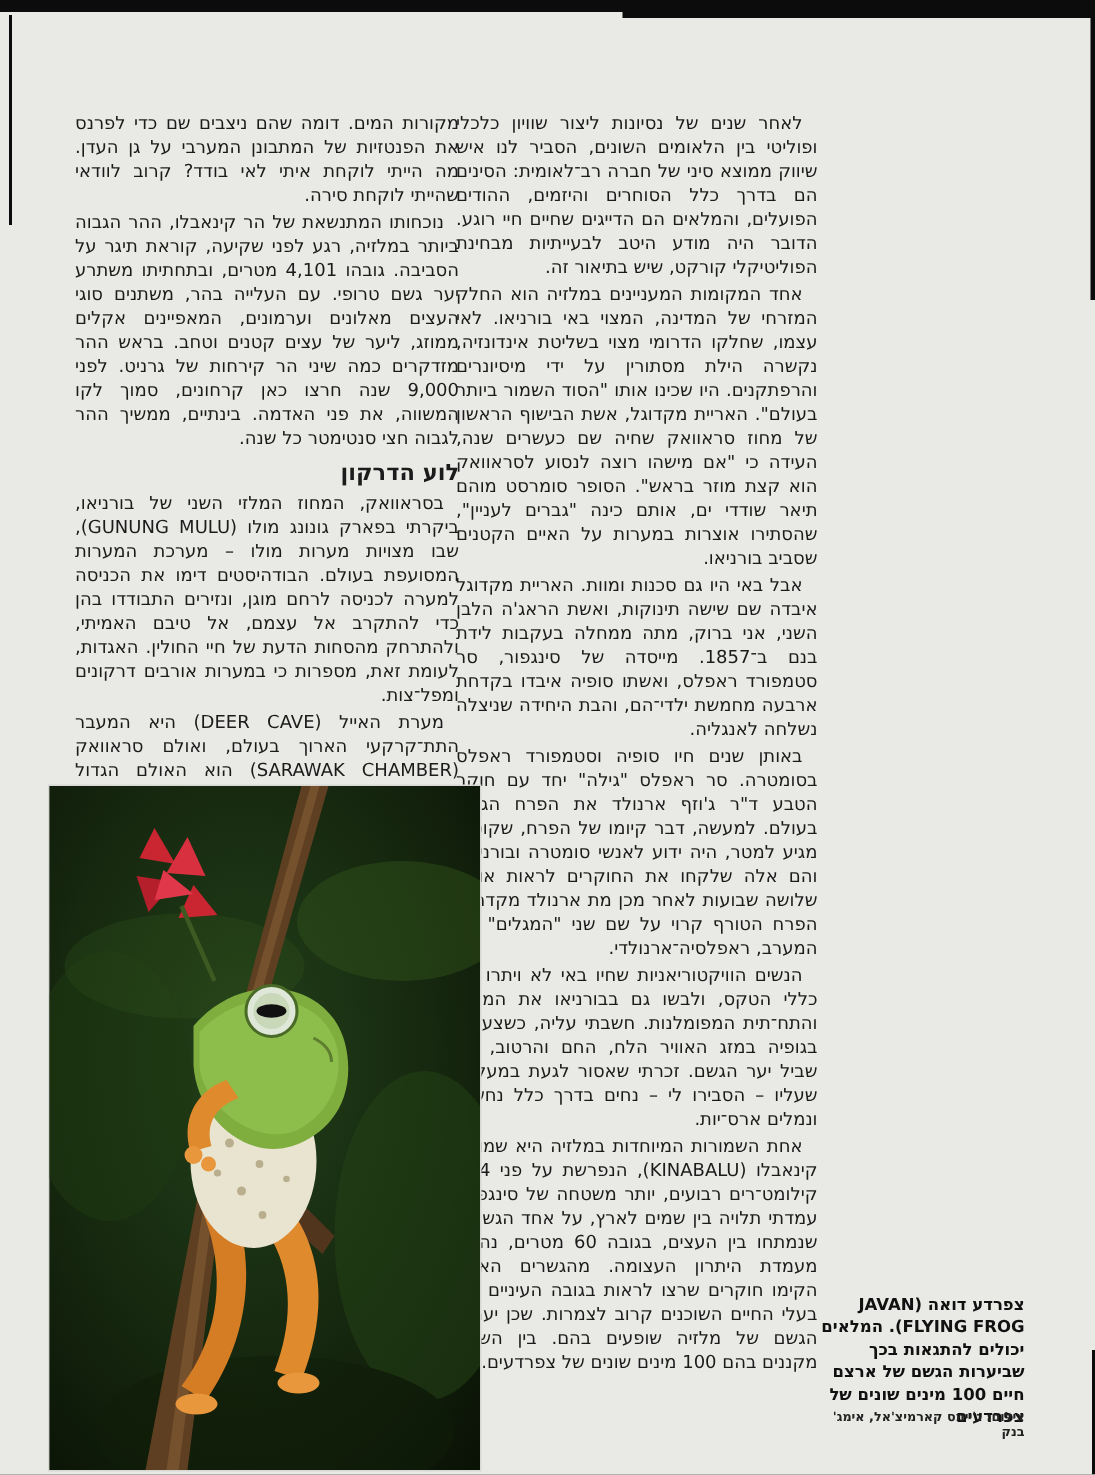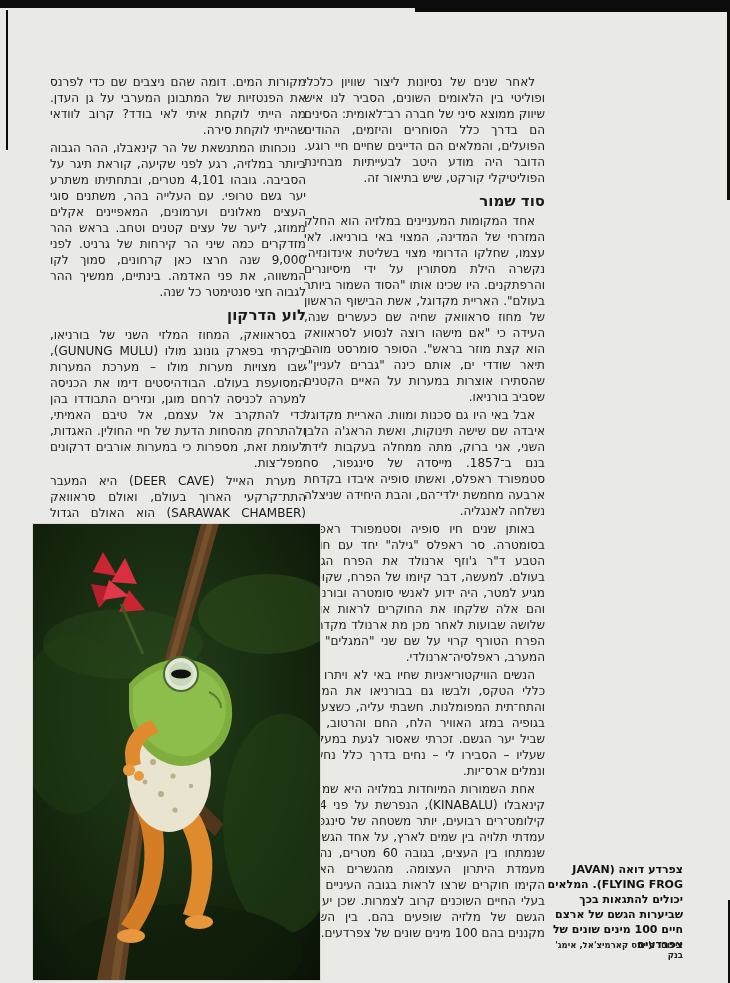--- a/index.html
+++ b/index.html
@@ -79,21 +79,20 @@
   <div class="col" id="left-col">
     <p class="noindent">מקורות המים. דומה שהם ניצבים שם כדי לפרנס את הפנטזיות של המתבונן המערבי על גן העדן. מה הייתי לוקחת איתי לאי בודד? קרוב לוודאי שהייתי לוקחת סירה.</p>
     <p>נוכחותו המתנשאת של הר קינאבלו, ההר הגבוה ביותר במלזיה, רגע לפני שקיעה, קוראת תיגר על הסביבה. גובהו 4,101 מטרים, ובתחתיתו משתרע יער גשם טרופי. עם העלייה בהר, משתנים סוגי העצים מאלונים וערמונים, המאפיינים אקלים ממוזג, ליער של עצים קטנים וטחב. בראש ההר מזדקרים כמה שיני הר קירחות של גרניט. לפני 9,000 שנה חרצו כאן קרחונים, סמוך לקו המשווה, את פני האדמה. בינתיים, ממשיך ההר לגבוה חצי סנטימטר כל שנה.</p>
     <h2>לוע הדרקון</h2>
     <p>בסראוואק, המחוז המלזי השני של בורניאו, ביקרתי בפארק גונונג מולו (GUNUNG MULU), שבו מצויות מערות מולו – מערכת המערות המסועפת בעולם. הבודהיסטים דימו את הכניסה למערה לכניסה לרחם מוגן, ונזירים התבודדו בהן כדי להתקרב אל עצמם, אל טיבם האמיתי, ולהתרחק מהסחות הדעת של חיי החולין. האגדות, לעומת זאת, מספרות כי במערות אורבים דרקונים ומפל־צות.</p>
     <p>מערת האייל (DEER CAVE) היא המעבר התת־קרקעי הארוך בעולם, ואולם סראוואק (SARAWAK CHAMBER) הוא האולם הגדול בעולם.</p>
   </div>
 
   <div class="col" id="right-col">
     <p>לאחר שנים של נסיונות ליצור שוויון כלכלי ופוליטי בין הלאומים השונים, הסביר לנו איש שיווק ממוצא סיני של חברה רב־לאומית: הסינים הם בדרך כלל הסוחרים והיזמים, ההודים הפועלים, והמלאים הם הדייגים שחיים חיי רוגע. הדובר היה מודע היטב לבעייתיות מבחינת הפוליטיקלי קורקט, שיש בתיאור זה.</p>
-    <h2>סוד שמור</h2>
     <p>אחד המקומות המעניינים במלזיה הוא החלק המזרחי של המדינה, המצוי באי בורניאו. לאי עצמו, שחלקו הדרומי מצוי בשליטת אינדונזיה, נקשרה הילת מסתורין על ידי מיסיונרים והרפתקנים. היו שכינו אותו "הסוד השמור ביותר בעולם". האריית מקדוגל, אשת הבישוף הראשון של מחוז סראוואק שחיה שם כעשרים שנה, העידה כי "אם מישהו רוצה לנסוע לסראוואק הוא קצת מוזר בראש". הסופר סומרסט מוהם תיאר שודדי ים, אותם כינה "גברים לעניין", שהסתירו אוצרות במערות על האיים הקטנים שסביב בורניאו.</p>
     <p>אבל באי היו גם סכנות ומוות. האריית מקדוגל איבדה שם שישה תינוקות, ואשת הראג'ה הלבן השני, אני ברוק, מתה ממחלה בעקבות לידת בנם ב־1857. מייסדה של סינגפור, סר סטמפורד ראפלס, ואשתו סופיה איבדו בקדחת ארבעה מחמשת ילדי־הם, והבת היחידה שניצלה נשלחה לאנגליה.</p>
     <p>באותן שנים חיו סופיה וסטמפורד ראפלס בסומטרה. סר ראפלס "גילה" יחד עם חוקר הטבע ד"ר ג'וזף ארנולד את הפרח הגדול בעולם. למעשה, דבר קיומו של הפרח, שקוטרו מגיע למטר, היה ידוע לאנשי סומטרה ובורניאו, והם אלה שלקחו את החוקרים לראות אותו. שלושה שבועות לאחר מכן מת ארנולד מקדחת. הפרח הטורף קרוי על שם שני "המגלים" בני המערב, ראפלסיה־ארנולדי.</p>
     <p>הנשים הוויקטוריאניות שחיו באי לא ויתרו על כללי הטקס, ולבשו גם בבורניאו את המחוך והתח־תית המפומלנות. חשבתי עליה, כשצעדתי בגופיה במזג האוויר הלח, החם והרטוב, על שביל יער הגשם. זכרתי שאסור לגעת במעקה, שעליו – הסבירו לי – נחים בדרך כלל נחשים ונמלים ארס־יות.</p>
     <p>אחת השמורות המיוחדות במלזיה היא שמורת קינאבלו (KINABALU), הנפרשת על פני 754 קילומט־רים רבועים, יותר משטחה של סינגפור. עמדתי תלויה בין שמים לארץ, על אחד הגשרים שנמתחו בין העצים, בגובה 60 מטרים, נהנית מעמדת היתרון העצומה. מהגשרים האלה הקימו חוקרים שרצו לראות בגובה העיניים את בעלי החיים השוכנים קרוב לצמרות. שכן יערות הגשם של מלזיה שופעים בהם. בין השאר מקננים בהם 100 מינים שונים של צפרדעים.</p>
 
   </div>
 
   <div id="photo">
     <svg width="287" height="456" viewBox="0 0 287 456">

